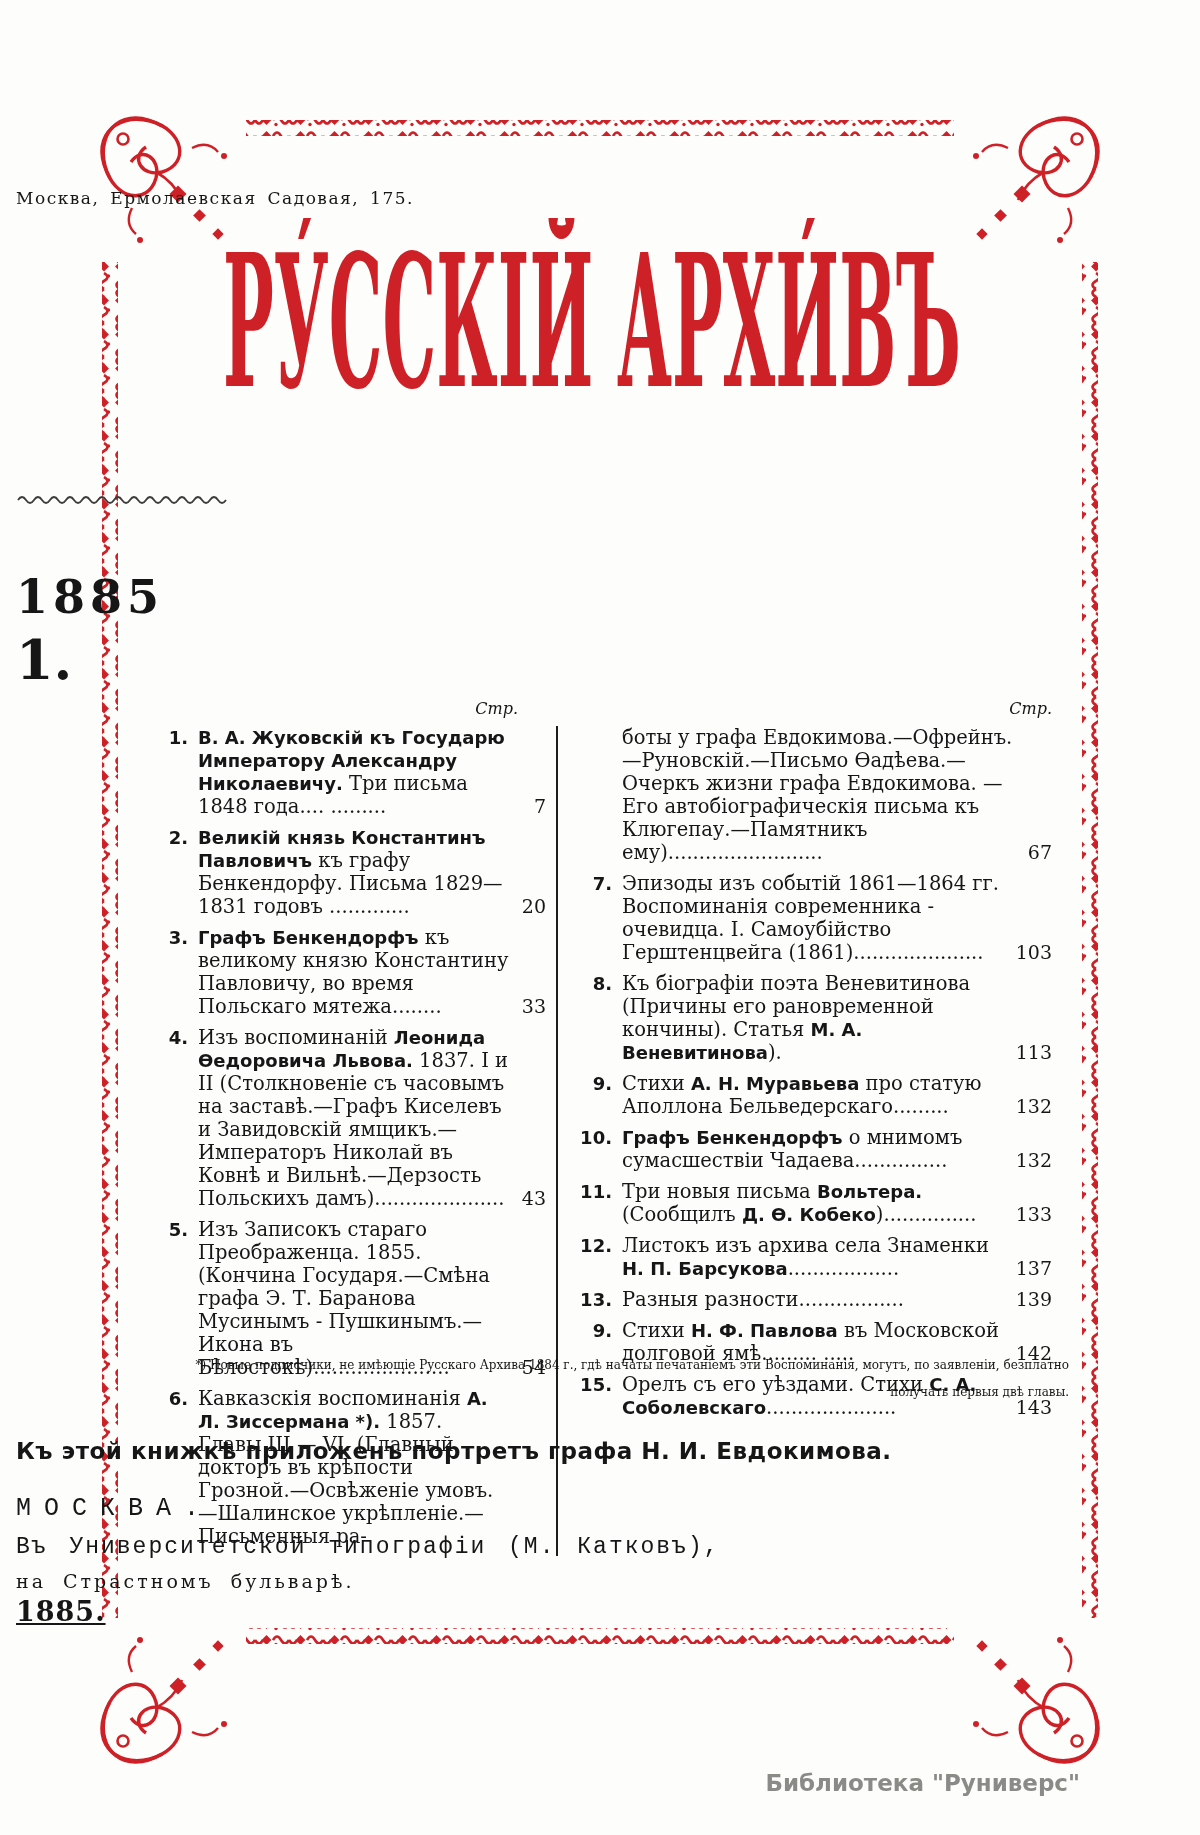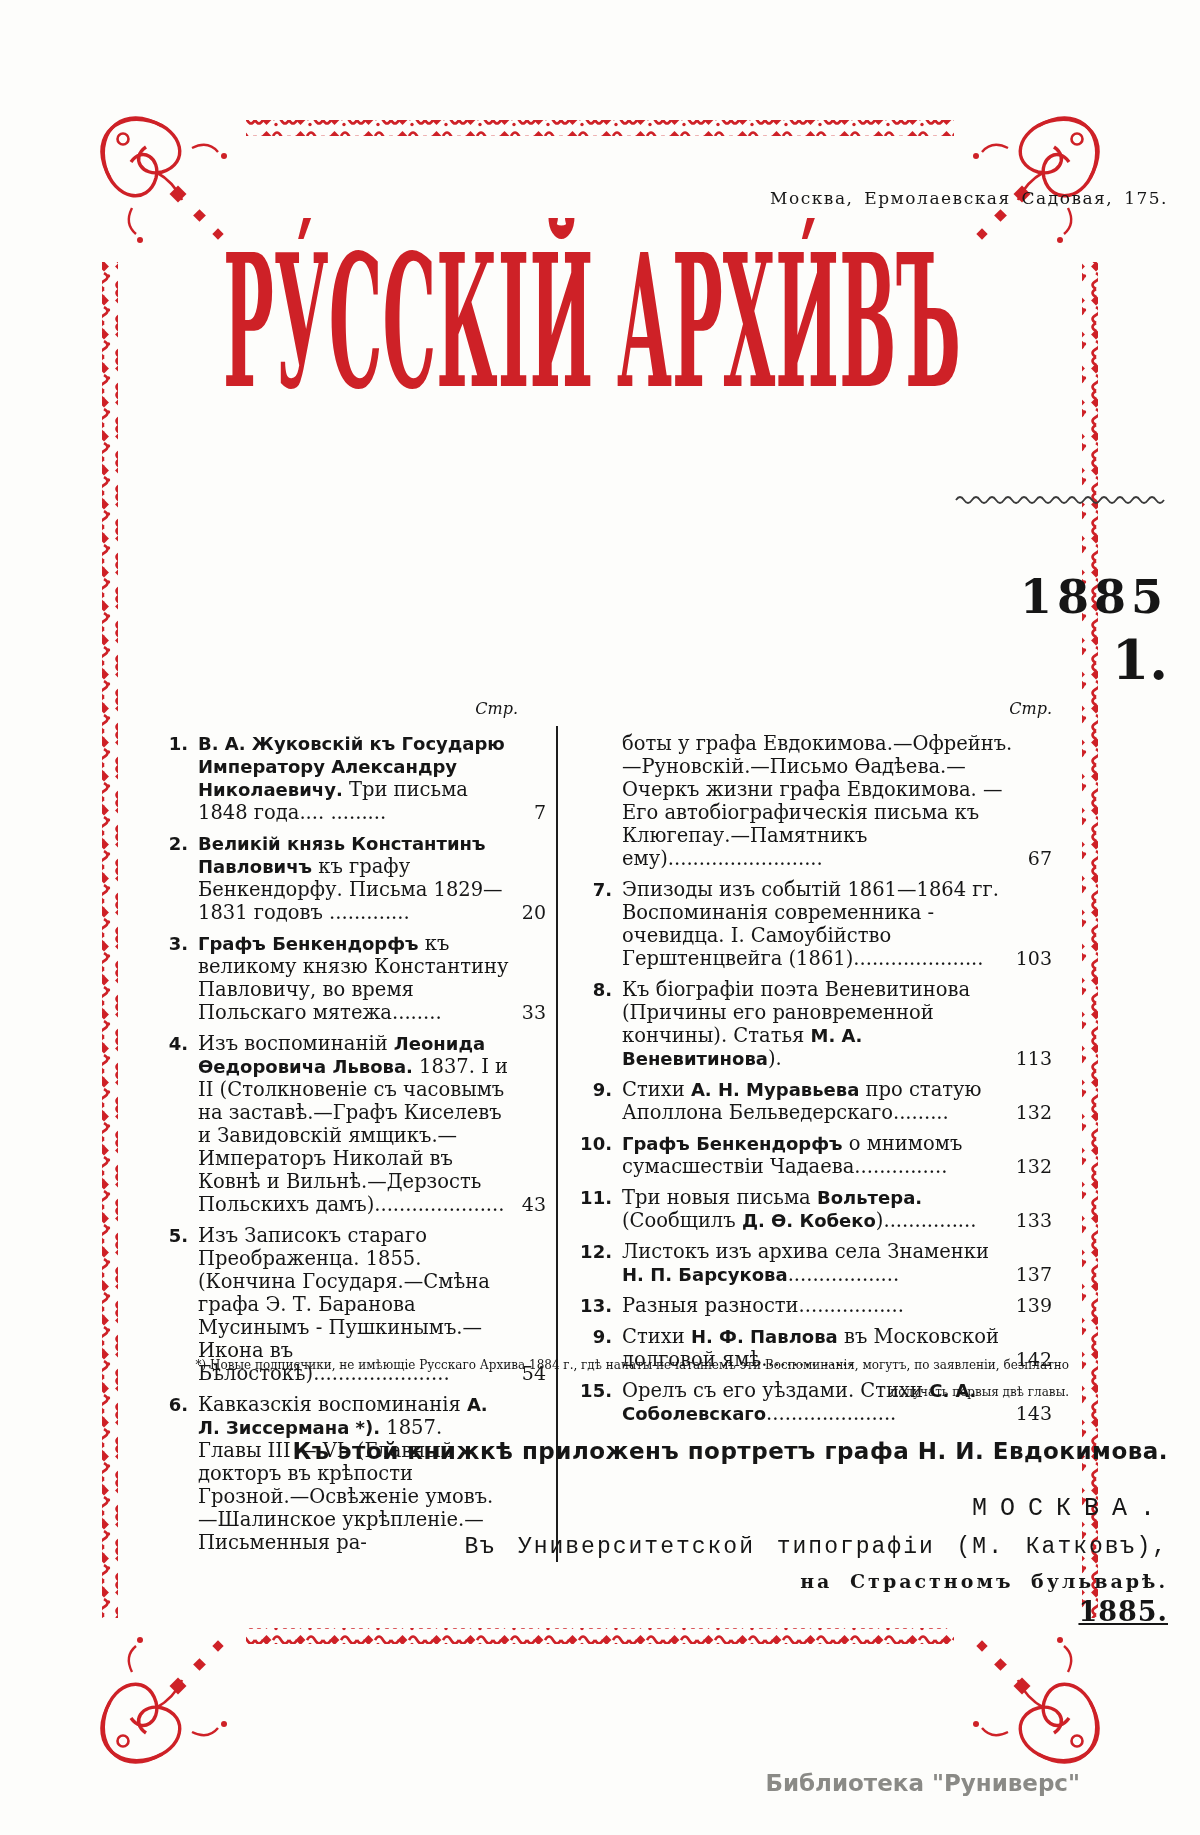--- a/index.html
+++ b/index.html
@@ -1,44 +1,44 @@
 <!DOCTYPE html>
 <html><head>
 <meta charset="utf-8">
 <style>
   html,body{margin:0;padding:0;background:#ffffff;}
   #page{position:relative;width:1200px;height:1835px;background:#fdfdfb;overflow:hidden;
         font-family:"DejaVu Serif",serif;color:#161616;}
   .frame{position:absolute;left:0;top:0;width:1200px;height:1835px;pointer-events:none;}
   .abs{position:absolute;}
-  .centered{left:8px;width:1160px;text-align:right;}
+  .centered{left:16px;width:1160px;text-align:left;}
   #address{top:188px;font-size:17px;letter-spacing:1.5px;word-spacing:4px;}
   #title-wrap{top:218px;left:212px;width:760px;height:210px;}
   #divider{top:490px;}
   #year-line{top:524px;font-size:29px;font-weight:700;letter-spacing:5px;word-spacing:14px;}
   #year{top:570px;font-size:46px;font-weight:700;letter-spacing:5px;}
   #issue{top:628px;font-size:54px;font-weight:700;}
   #toc{position:absolute;left:148px;top:700px;width:904px;display:flex;}
   .col{font-size:19.5px;line-height:23px;}
   #col-left{width:398px;}
   #col-right{flex:1;}
   #col-divider{width:2px;background:#1d1d1d;margin:26px 14px 0 10px;}
-  .strhead{text-align:right;font-style:italic;font-size:16px;line-height:18px;margin-bottom:14px;}
+  .strhead{text-align:right;font-style:italic;font-size:16px;line-height:18px;margin-bottom:8px;}
   #col-left .strhead{padding-right:28px;}
   #col-right .strhead{padding-right:0px;}
   .toc-entry{position:relative;padding-left:50px;padding-right:36px;margin-bottom:8px;}
   .toc-entry .num{position:absolute;left:0;width:40px;text-align:right;
         font-family:"DejaVu Sans",sans-serif;font-weight:700;font-size:18px;}
   .toc-entry .pg{position:absolute;right:0;bottom:0;font-size:19px;}
   .b{font-family:"DejaVu Sans",sans-serif;font-weight:700;font-size:18px;}
   #footnote{top:1352px;left:135px;width:934px;font-size:12px;line-height:27px;text-indent:26px;text-align:right;}
   #supplement{top:1438px;font-family:"DejaVu Sans",sans-serif;font-weight:700;font-size:23px;letter-spacing:0.5px;}
   #imprint-city{top:1494px;font-family:Liberation Mono, monospace;font-size:25px;letter-spacing:13px;}
   #imprint-printer{top:1534px;font-size:23px;letter-spacing:2px;word-spacing:6px;font-family:Liberation Mono, monospace;}
-  #imprint-street{top:1570px;font-size:19px;letter-spacing:3px;word-spacing:8px;font-weight:bold;}
+  #imprint-street{top:1570px;font-size:19px;letter-spacing:3px;word-spacing:8px;}
   #imprint-year{top:1596px;font-size:27px;font-weight:700;letter-spacing:1px;text-decoration:underline;}
   #watermark{top:1770px;right:120px;font-family:"DejaVu Sans",sans-serif;font-weight:700;
         font-size:23px;color:#8a8a86;}
 </style>
 </head>
 <body>
 
 <div id="page">
 
   <svg class="frame" viewBox="0 0 1200 1835" xmlns="http://www.w3.org/2000/svg">

